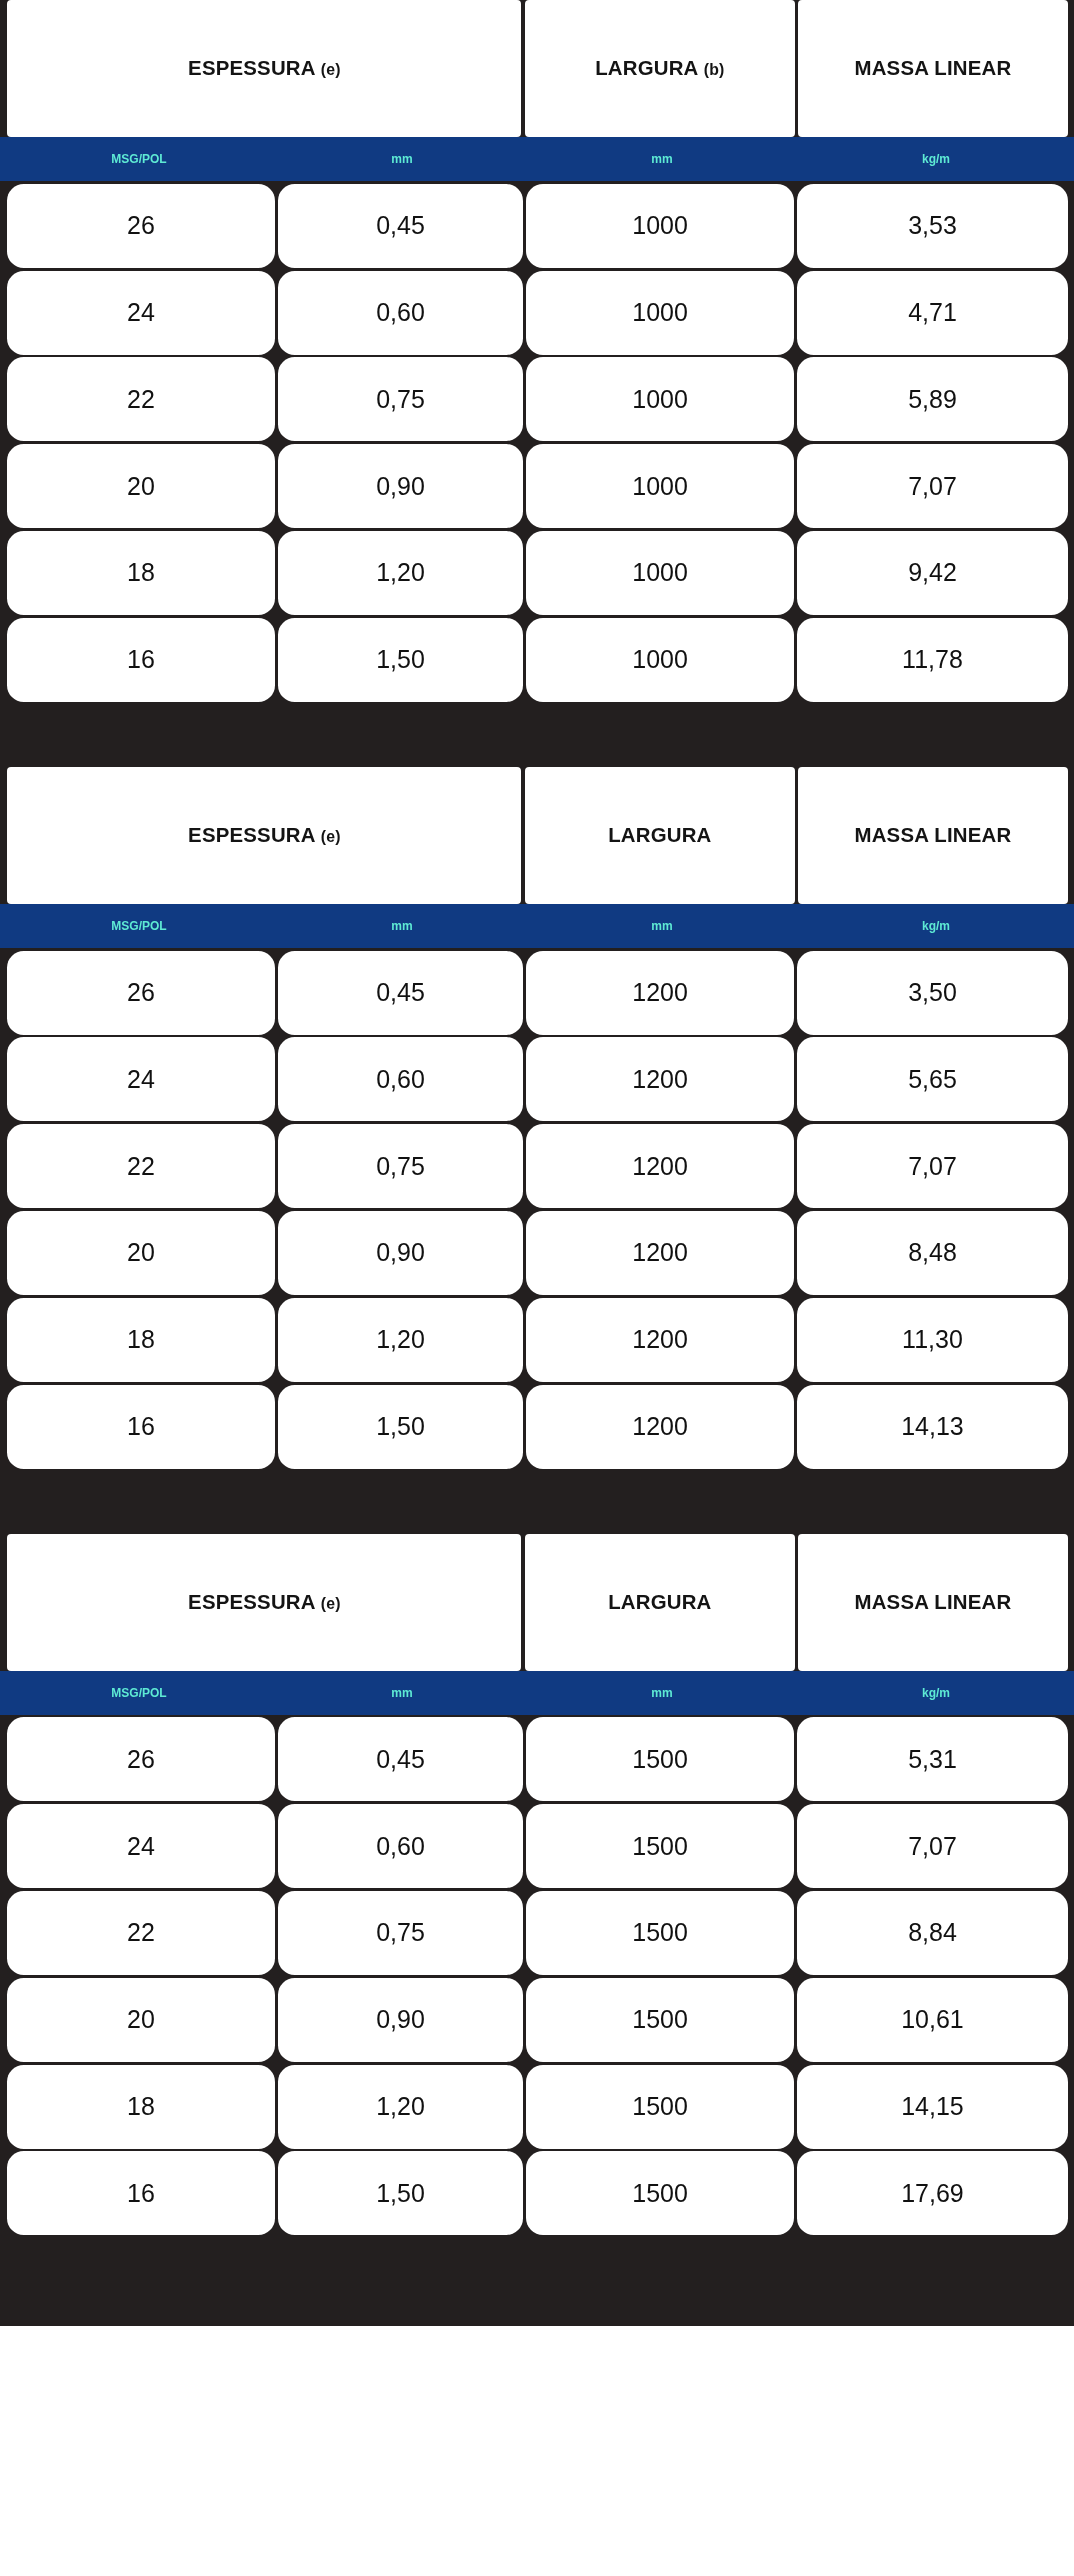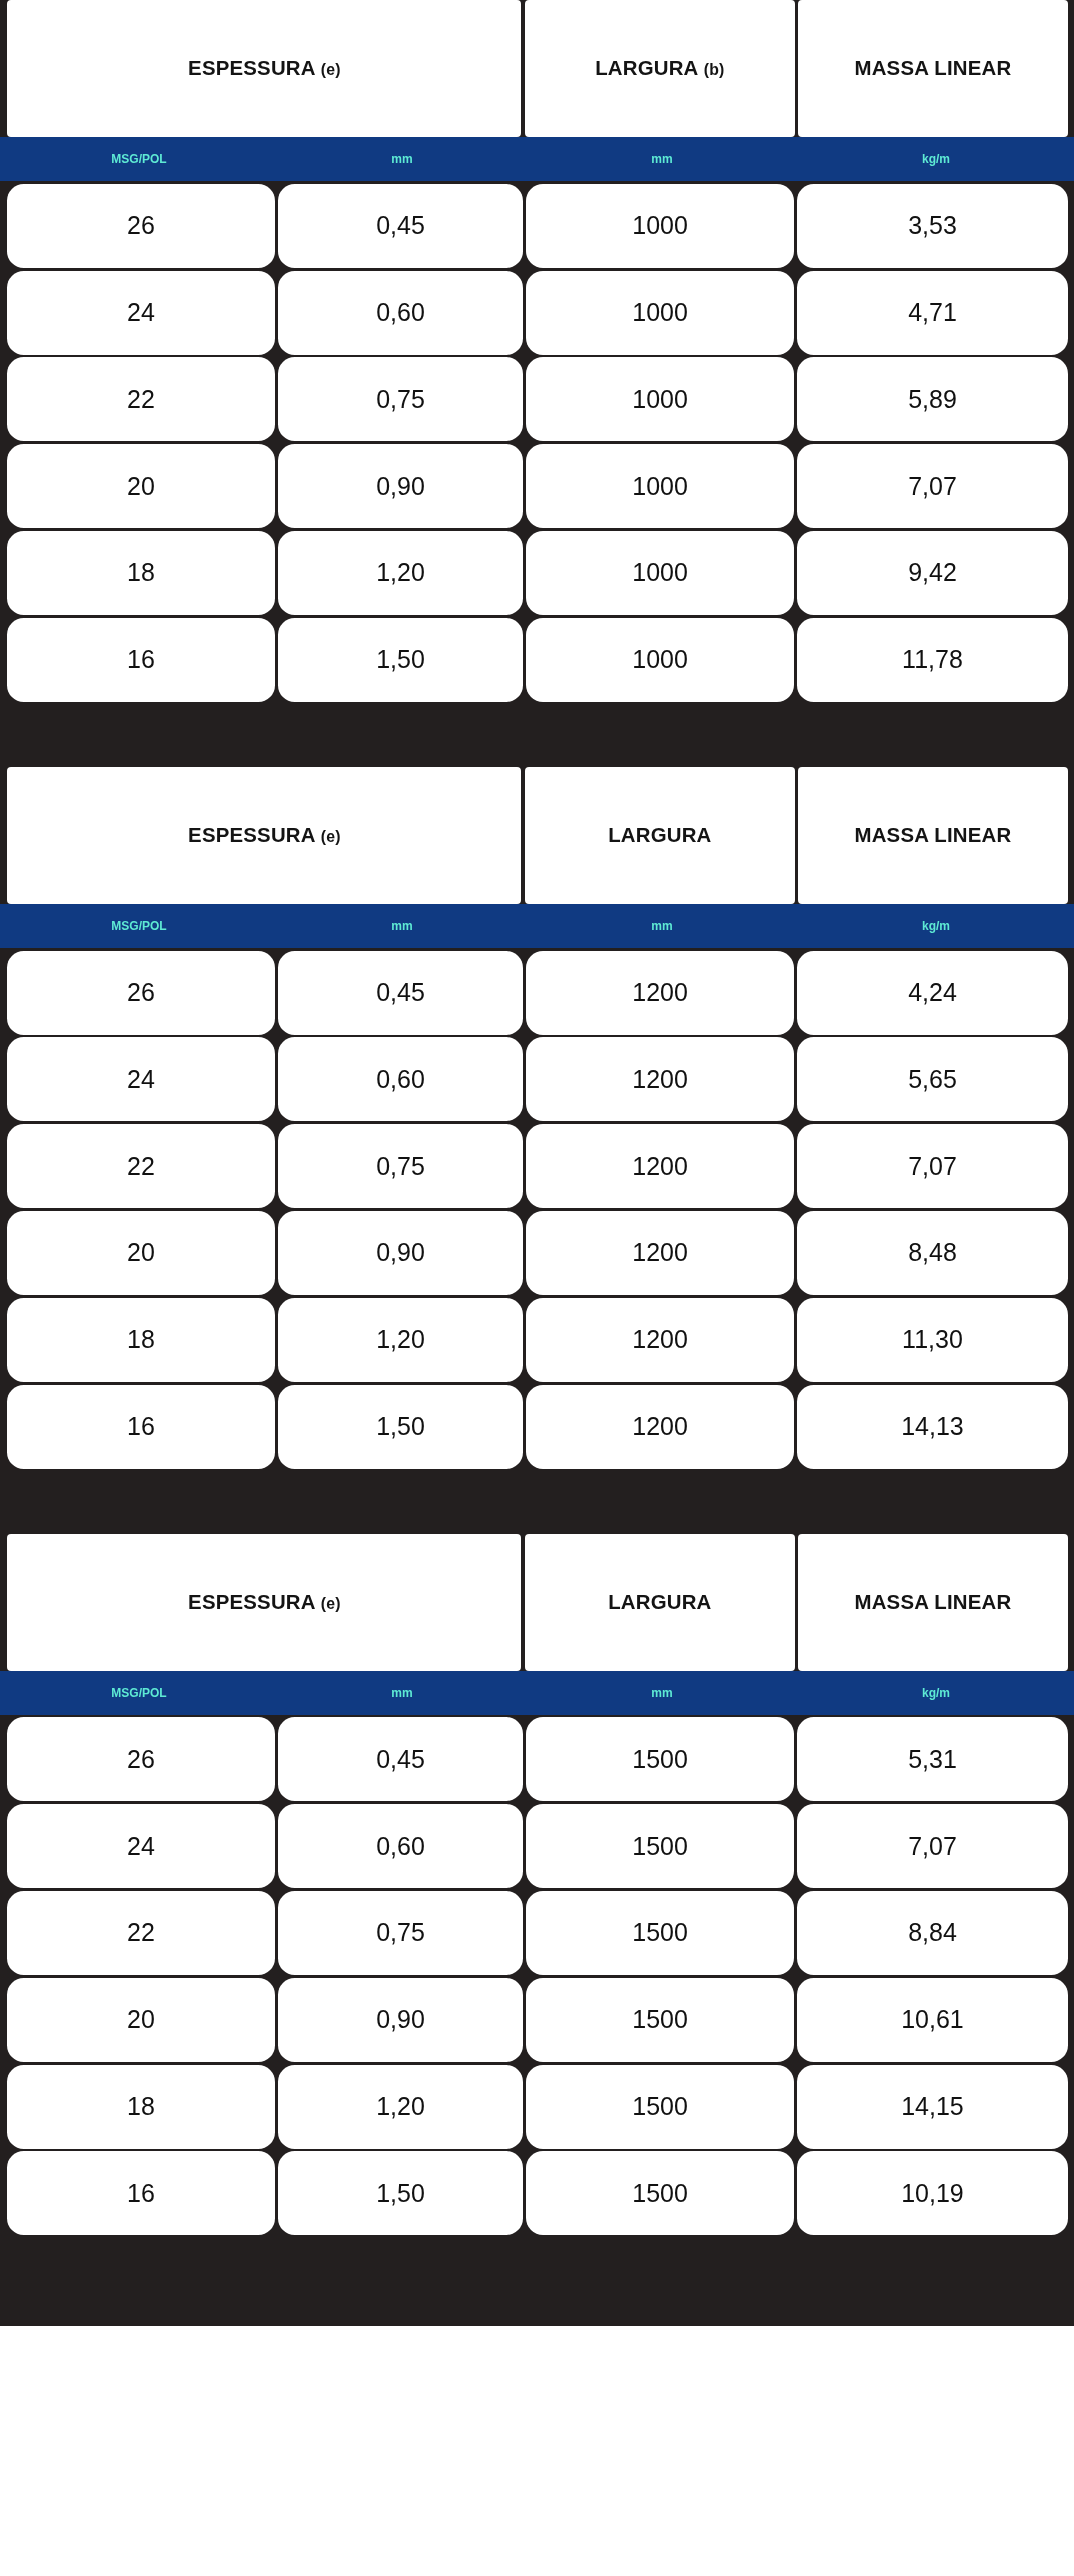--- a/index.html
+++ b/index.html
@@ -229,21 +229,21 @@
       <div class="sub-row">
         <div class="sub-cell s1">MSG/POL</div>
         <div class="sub-cell s2">mm</div>
         <div class="sub-cell s3">mm</div>
         <div class="sub-cell s4">kg/m</div>
       </div>
       <div class="data-row">
         <div class="data-cell d1">26</div>
         <div class="data-cell d2">0,45</div>
         <div class="data-cell d3">1200</div>
-        <div class="data-cell d4">4,24</div>
+        <div class="data-cell d4">3,50</div>
       </div>
       <div class="data-row">
         <div class="data-cell d1">24</div>
         <div class="data-cell d2">0,60</div>
         <div class="data-cell d3">1200</div>
         <div class="data-cell d4">5,65</div>
       </div>
       <div class="data-row">
         <div class="data-cell d1">22</div>
         <div class="data-cell d2">0,75</div>
@@ -324,19 +324,19 @@
       <div class="data-row">
         <div class="data-cell d1">18</div>
         <div class="data-cell d2">1,20</div>
         <div class="data-cell d3">1500</div>
         <div class="data-cell d4">14,15</div>
       </div>
       <div class="data-row">
         <div class="data-cell d1">16</div>
         <div class="data-cell d2">1,50</div>
         <div class="data-cell d3">1500</div>
-        <div class="data-cell d4">10,19</div>
+        <div class="data-cell d4">17,69</div>
       </div>
     </div>
 
   </div>
 </div>
 
 
 </body></html>

